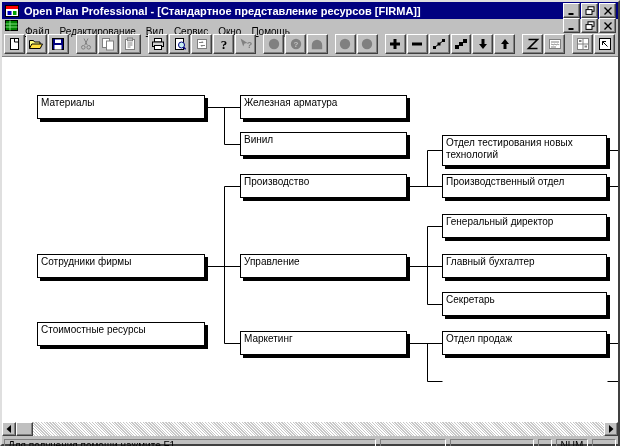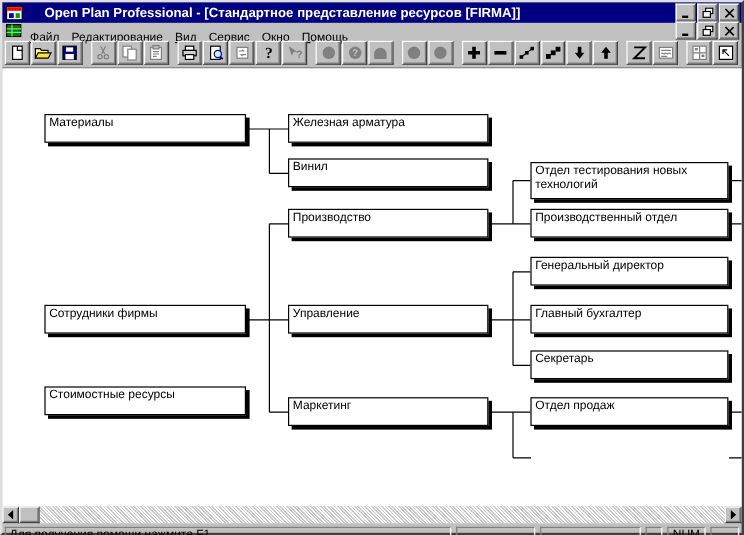--- a/index.html
+++ b/index.html
@@ -2,21 +2,21 @@
 <html><head>
 <meta charset="utf-8">
 <style>
   html,body{margin:0;padding:0;background:#808080;}
   body{width:620px;height:446px;overflow:hidden;font-family:"Liberation Sans",sans-serif;}
   .win{box-sizing:border-box;width:620px;height:446px;background:#c0c0c0;position:relative;
        border-top:2px solid #dfdfdf;border-left:2px solid #dfdfdf;
        border-right:2px solid #404040;border-bottom:2px solid #404040;}
   
   .titlebar{height:17px;background:#000080;display:flex;align-items:center;padding:0 2px;}
-  .titlebar .title{color:#fff;font-size:11px;font-weight:bold;margin-left:16px;white-space:nowrap;
+  .titlebar .title{color:#fff;font-size:11px;font-weight:bold;margin-left:3px;white-space:nowrap;
        overflow:hidden;flex:1;letter-spacing:0px;}
   .winbtns{display:flex;gap:1px;margin-left:4px;}
   .winbtn{width:15px;height:13px;background:#c0c0c0;display:flex;align-items:center;justify-content:center;
        border:1px solid;border-color:#fff #404040 #404040 #fff;box-shadow:inset -1px -1px 0 #808080;}
   .winbtn svg{display:block;}
   
   .menubar{height:13px;display:flex;align-items:center;padding:0 2px;}
   .menu-item{font-size:10px;color:#000;padding:0 5px;white-space:nowrap;margin-top:12px;}
   .menubar .spacer{flex:1;}
   .mdi-ico{margin:0 2px 0 1px;display:flex;}

